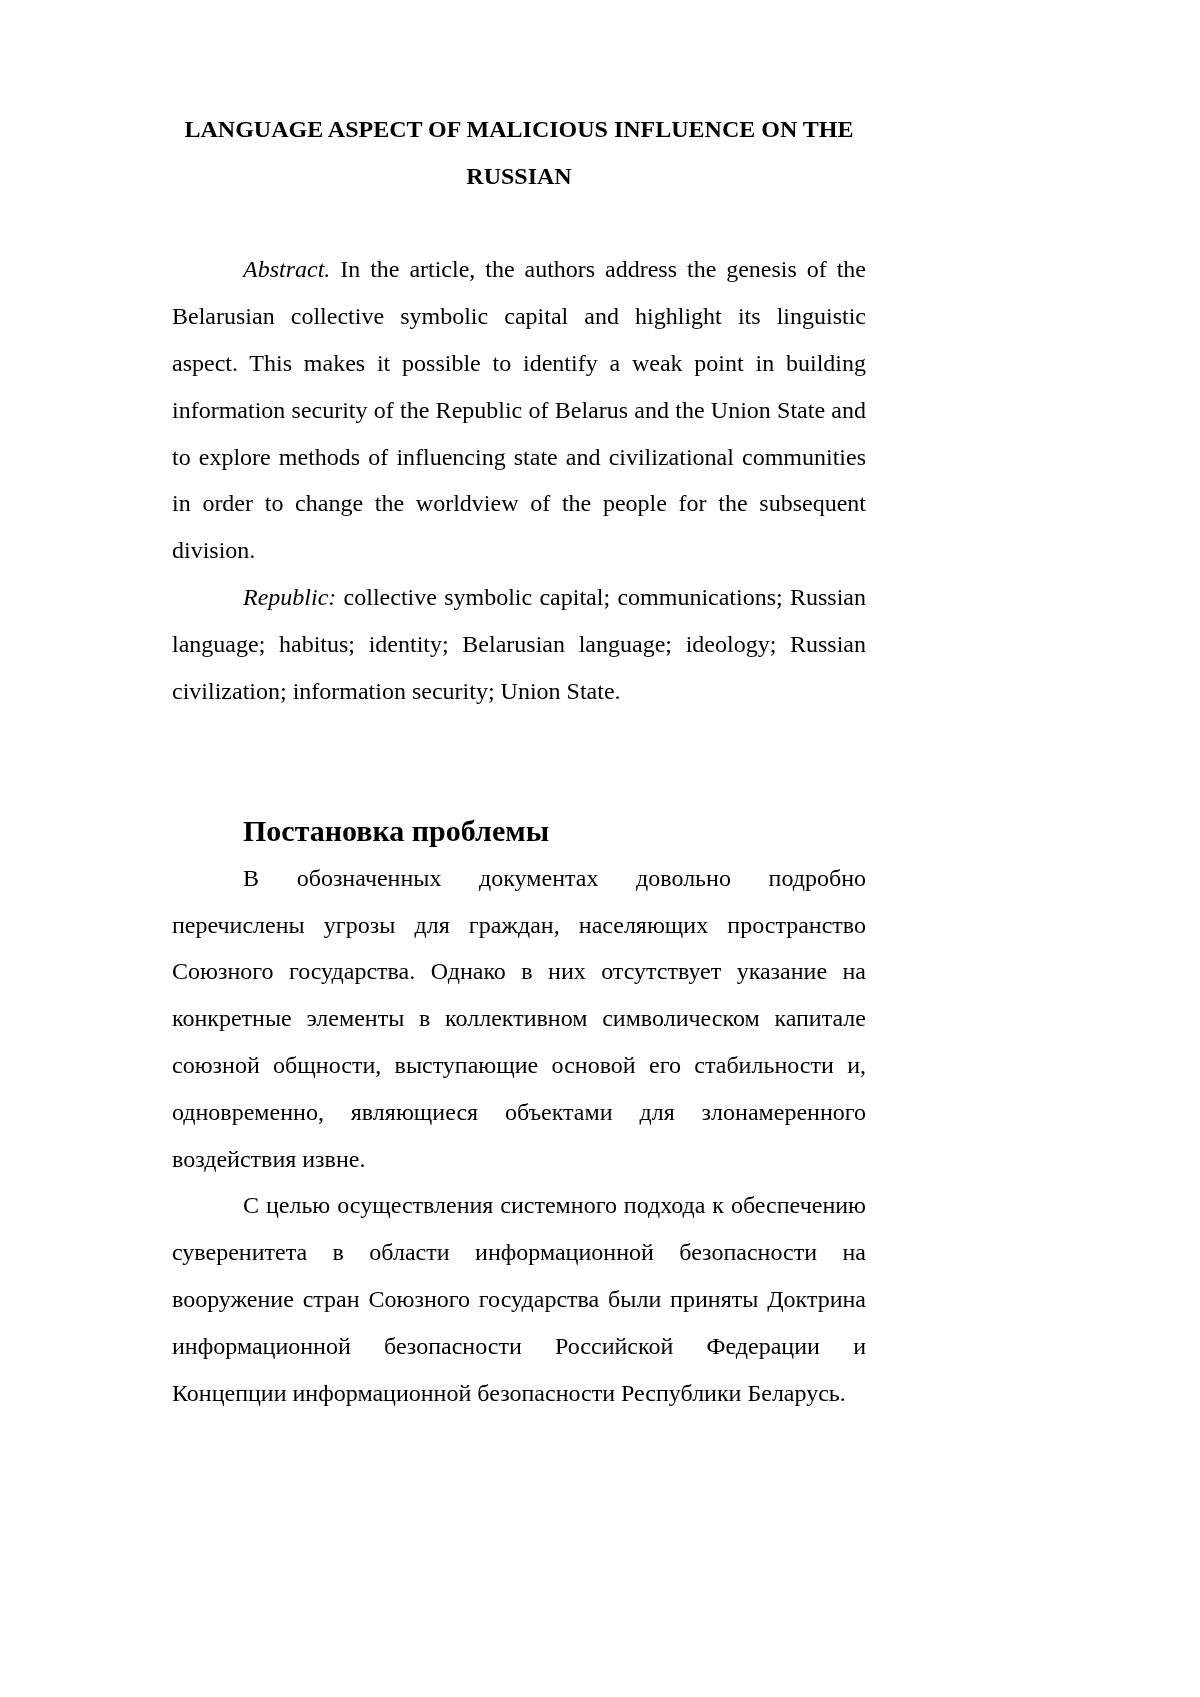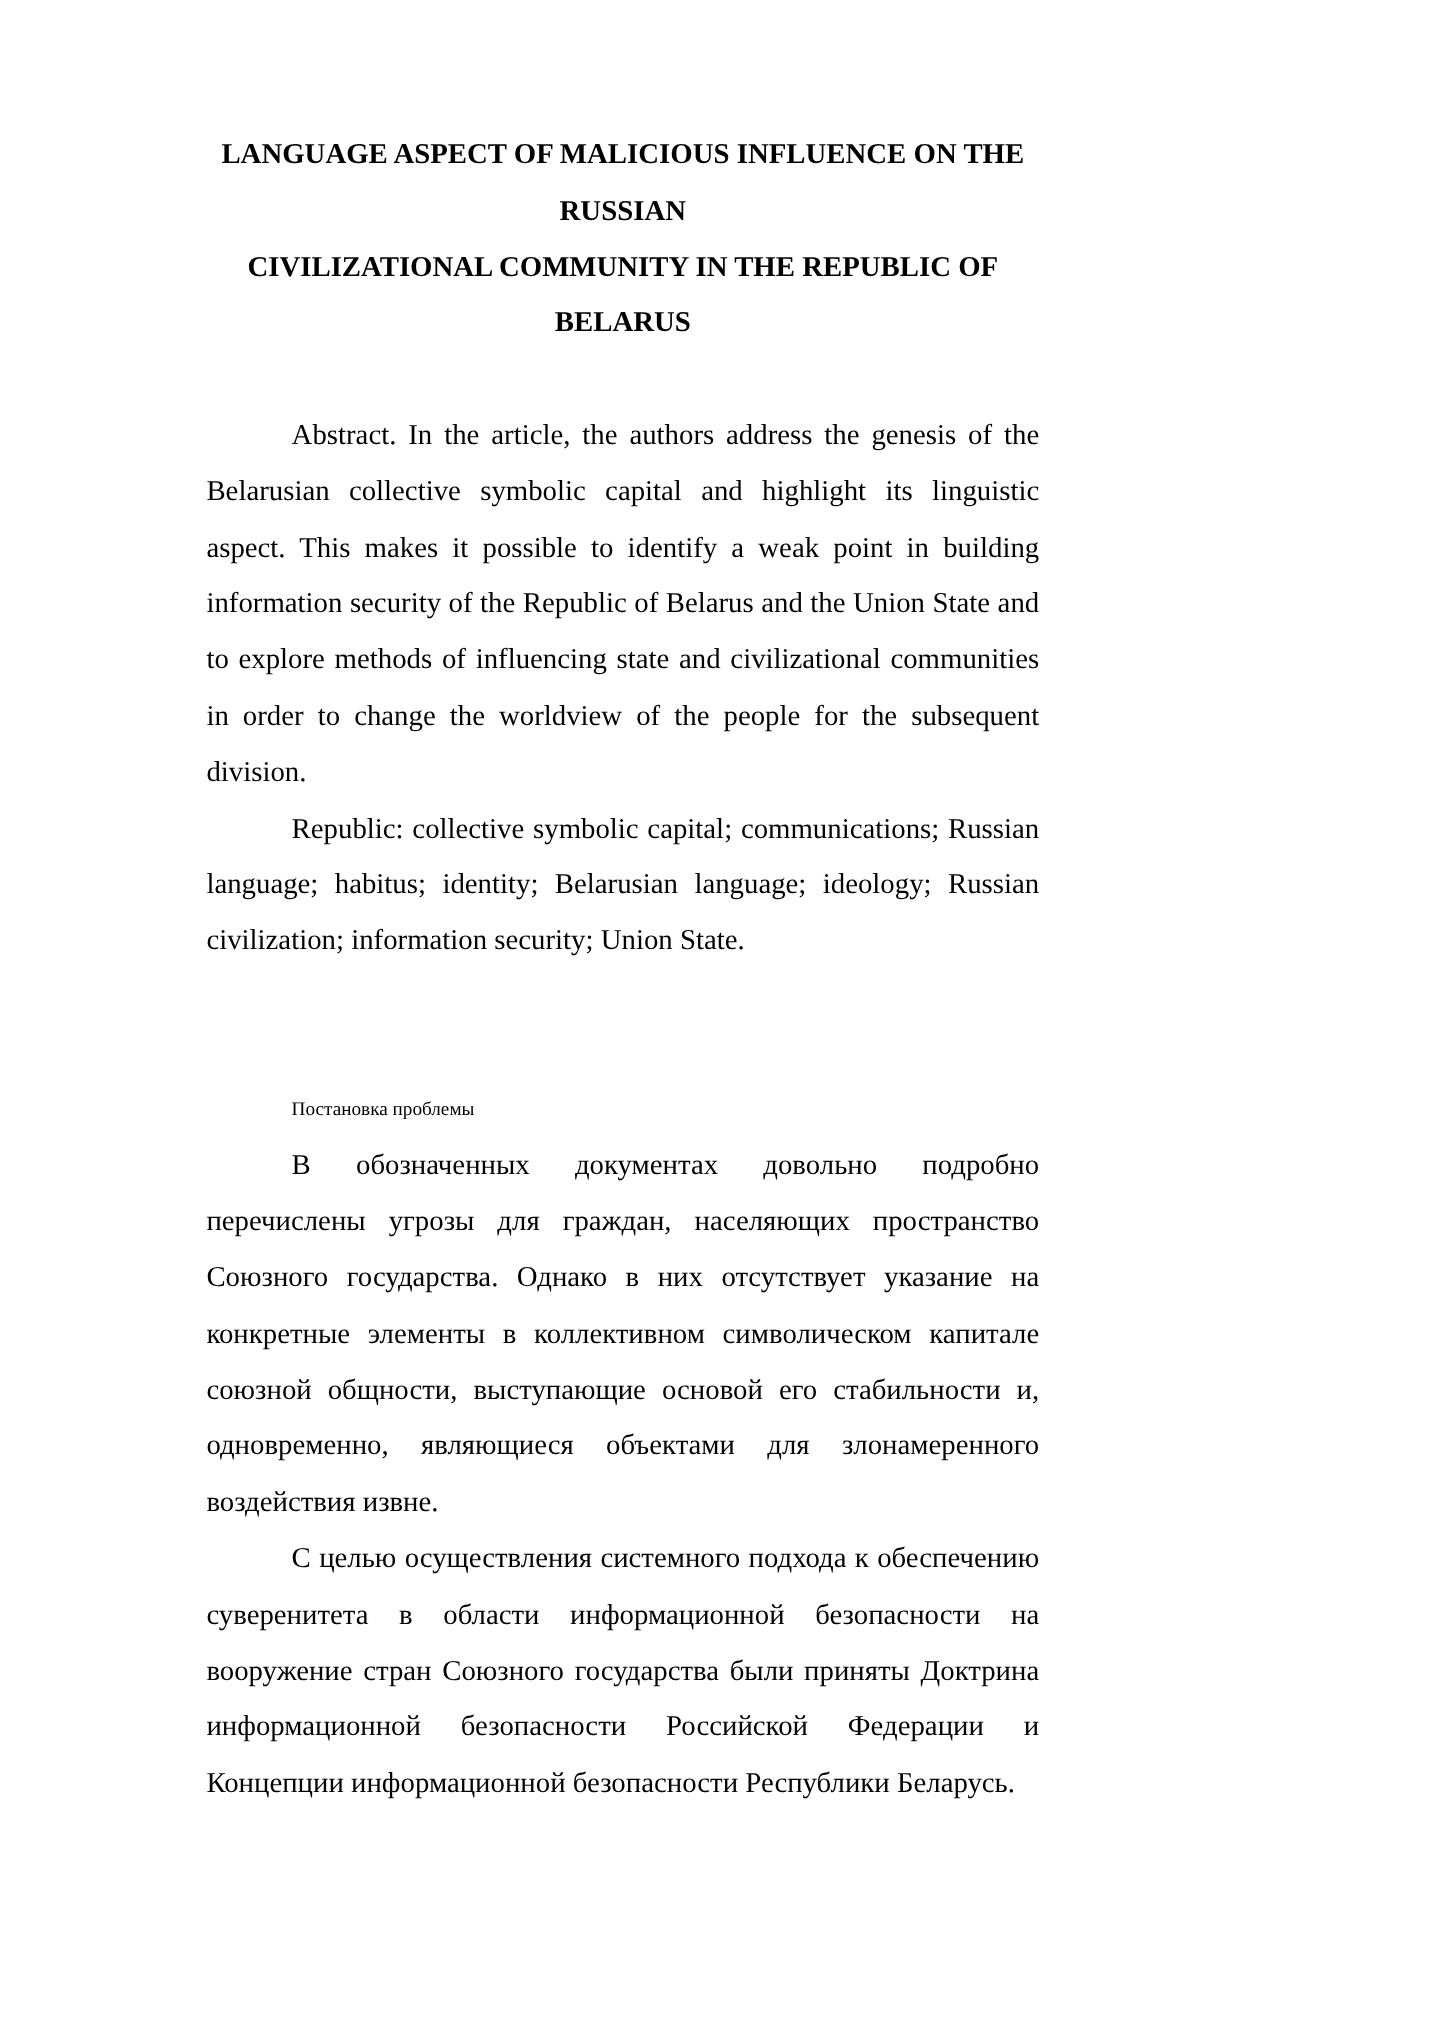--- a/index.html
+++ b/index.html
@@ -26,39 +26,39 @@
   }
   .doc-title .title-line {
     display: block;
   }
   p.body-par {
     margin: 0;
     text-align: justify;
     text-indent: 71px;
   }
   .lead-italic {
+    font-style: italic;
   }
   .section-heading {
     margin: 0;
-    font-weight: normal;
+    font-weight: bold;
     text-indent: 71px;
-    font-size: 16px;
+    font-size: 30px;
     line-height: 46.8px;
   }
   .gap-1 { height: 46.8px; }
   .gap-2 { height: 93.6px; }
 </style>
 </head>
 <body>
 
 <div class="page">
 
   <div class="doc-title">
     <span class="title-line">LANGUAGE ASPECT OF MALICIOUS INFLUENCE ON THE RUSSIAN</span>
-    <span class="title-line">CIVILIZATIONAL COMMUNITY IN THE REPUBLIC OF BELARUS</span>
   </div>
 
   <div class="gap-1"></div>
 
   <p class="body-par"><span class="lead-italic">Abstract.</span><span> In the article, the authors address the genesis of the Belarusian collective symbolic capital and highlight its linguistic aspect. This makes it possible to identify a weak point in building information security of the Republic of Belarus and the Union State and to explore methods of influencing state and civilizational communities in order to change the worldview of the people for the subsequent division.</span></p>
 
   <p class="body-par"><span class="lead-italic">Republic:</span><span> collective symbolic capital; communications; Russian language; habitus; identity; Belarusian language; ideology; Russian civilization; information security; Union State.</span></p>
 
   <div class="gap-2"></div>
 

